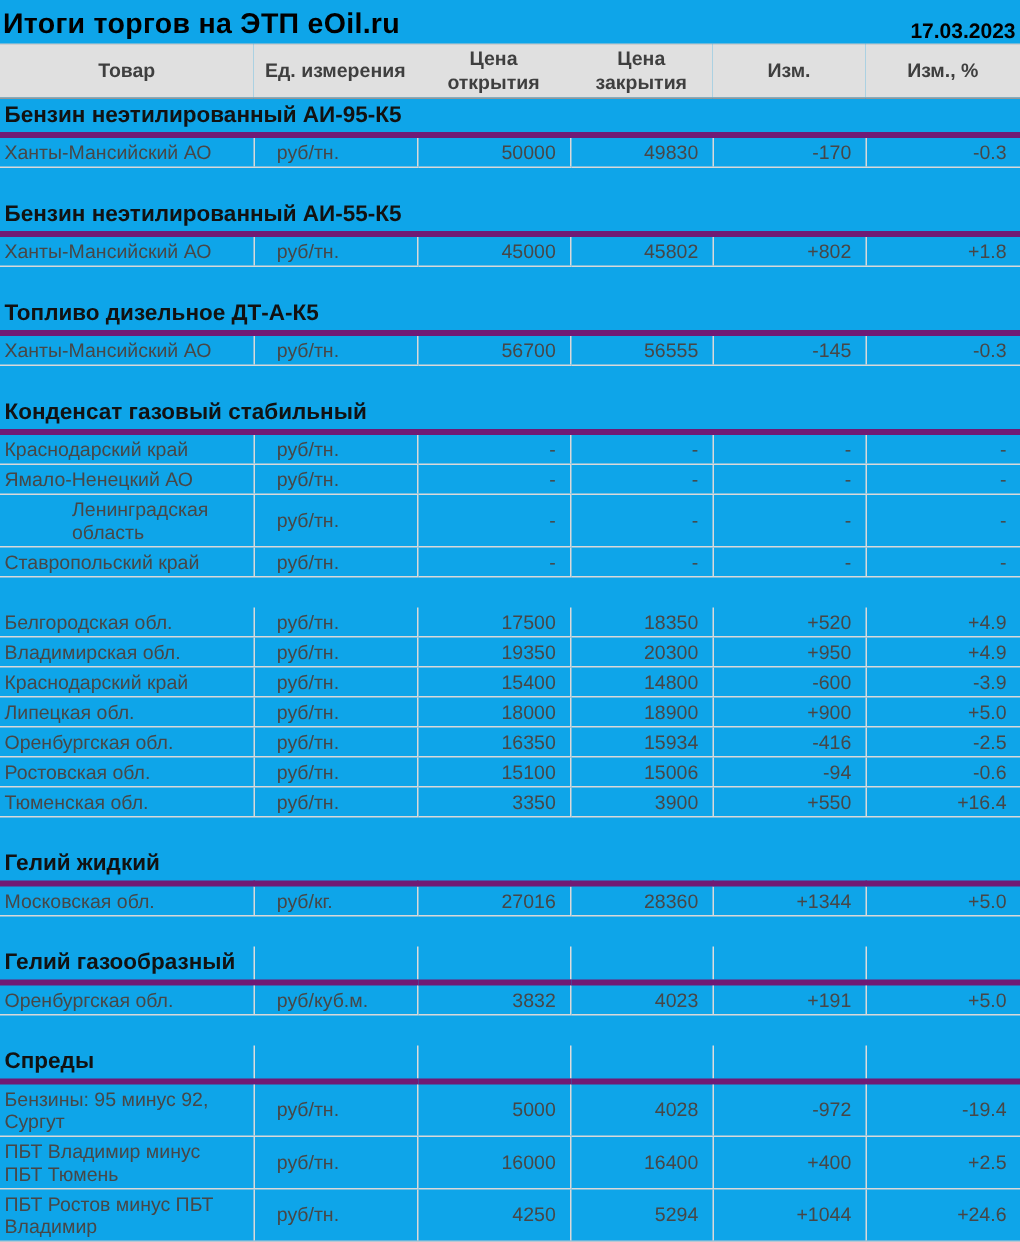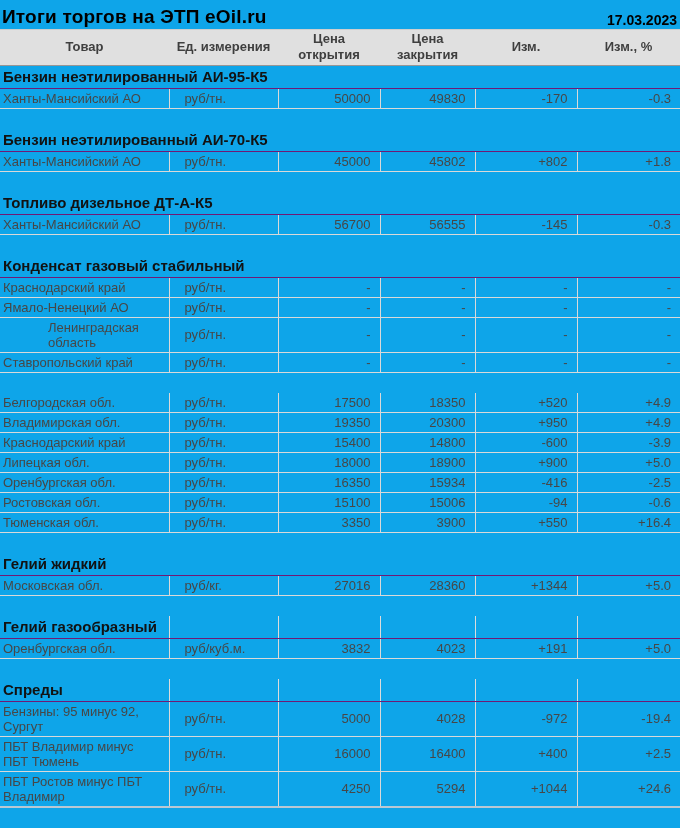--- a/index.html
+++ b/index.html
@@ -55,21 +55,21 @@
     border-bottom: 1px solid #969696;
     box-sizing: border-box;
   }
   tr.section td {
     font-size: 15px;
     font-weight: bold;
     color: #121212;
     padding: 2px 2px 3px 3px;
     height: 17px;
     line-height: 17px;
-    border-bottom: 1px solid #701a75;
+    border-bottom: 4px solid #701a75;
     white-space: nowrap;
     overflow: visible;
     box-sizing: border-box;
   }
   tr.section td + td { border-left: 1px solid #dcdcdc; }
   tr.data td {
     font-size: 13px;
     color: #474747;
     padding: 2px 9px 2px 3px;
     height: 17px;
@@ -132,21 +132,21 @@
           <td class="c-unit">руб/тн.</td>
           <td class="c-num">50000</td>
           <td class="c-num">49830</td>
           <td class="c-num neg">-170</td>
           <td class="c-num neg">-0.3</td>
         </tr>
         <tr class="gap">
           <td colspan="6"></td>
         </tr>
         <tr class="section">
-          <td colspan="6">Бензин неэтилированный АИ-70-К5</td>
+          <td colspan="6">Бензин неэтилированный АИ-55-К5</td>
         </tr>
         <tr class="data">
           <td class="c-product" style="white-space: normal;">Ханты-Мансийский АО</td>
           <td class="c-unit">руб/тн.</td>
           <td class="c-num">45000</td>
           <td class="c-num">45802</td>
           <td class="c-num pos">+802</td>
           <td class="c-num pos">+1.8</td>
         </tr>
         <tr class="gap">

